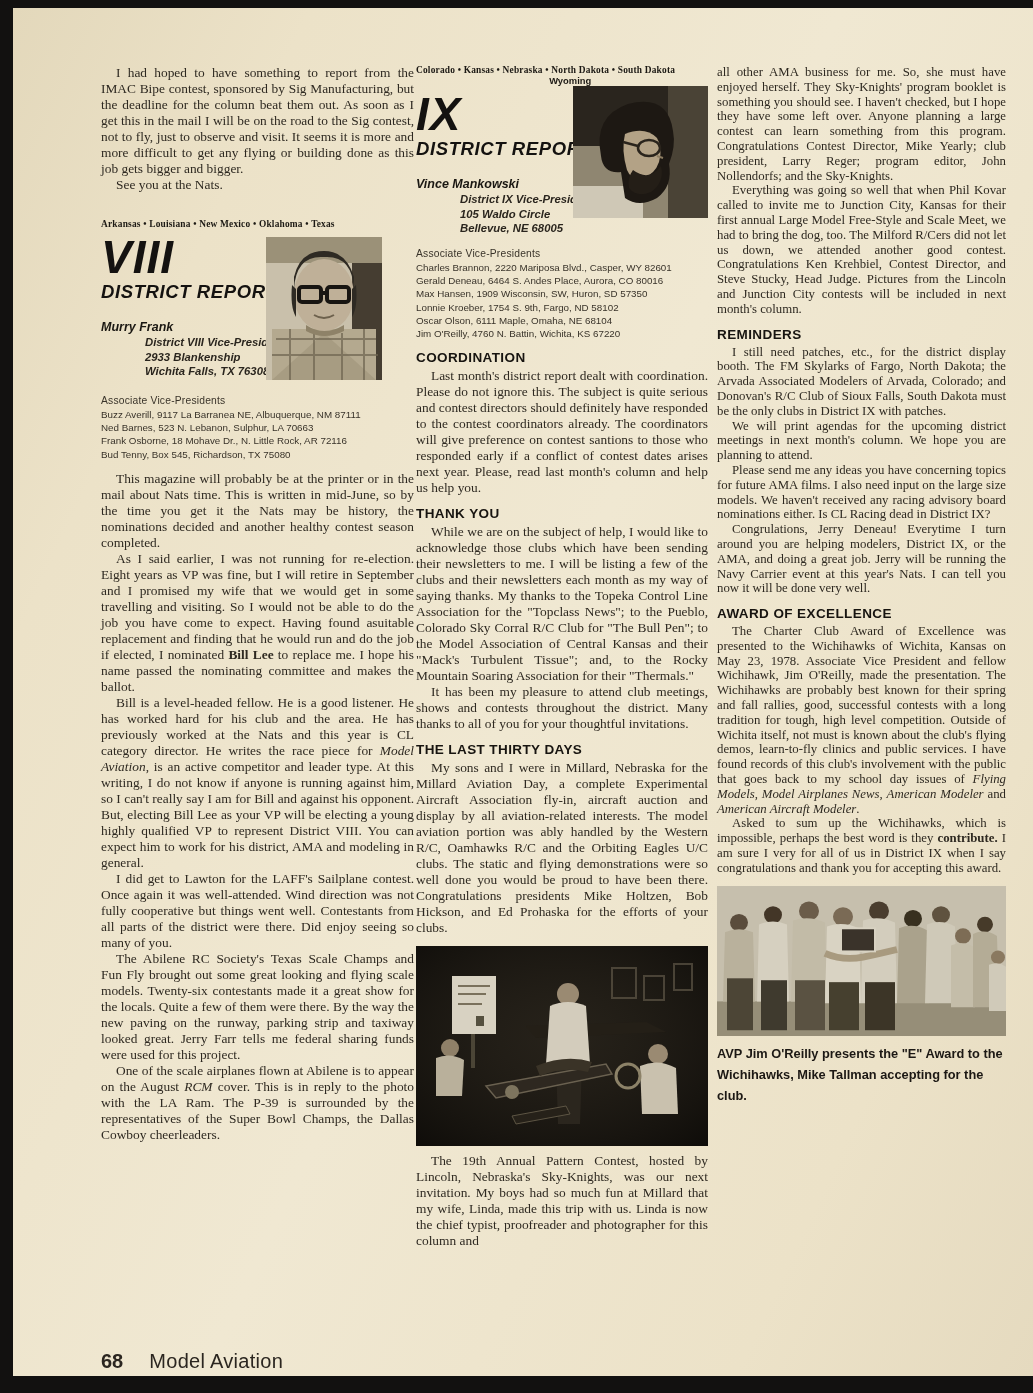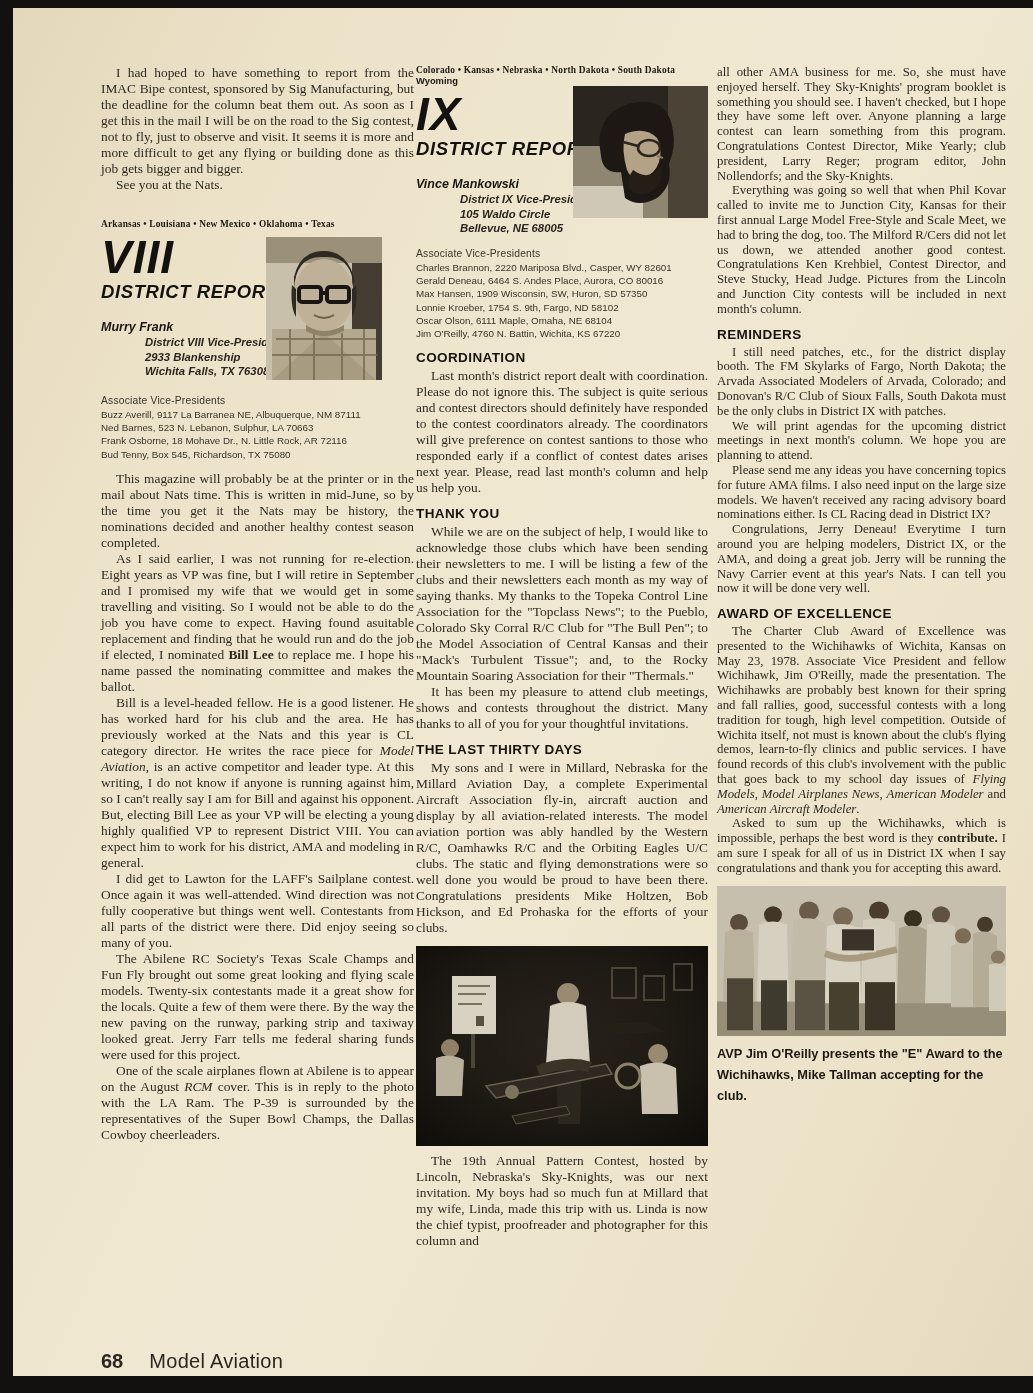--- a/index.html
+++ b/index.html
@@ -28,21 +28,21 @@
     margin:10px 0 3px 0;
   }
   
   .district-block{margin-top:26px;margin-bottom:10px;}
   .states{
     font-family:Liberation Serif, serif;font-weight:bold;
     font-size:9.4px;letter-spacing:.2px;color:#1c1914;white-space:nowrap;
   }
   .states2{
     font-family:"Liberation Sans", sans-serif;font-weight:bold;
-    font-size:9.4px;color:#1c1914;width:60%;text-align:left;
+    font-size:9.4px;color:#1c1914;width:60%;text-align:right;
   }
   .head-row{position:relative;margin-top:6px;font-style:italic;}
   .numeral{
     font-family:"Liberation Sans", sans-serif;font-weight:bold;
     font-size:46px;line-height:44px;letter-spacing:1px;color:#141210;
   }
   .report-title{
     font-family:"Liberation Sans", sans-serif;font-weight:bold;
     font-size:18.5px;letter-spacing:.6px;color:#141210;margin-top:2px;
   }
@@ -255,21 +255,21 @@
     <p class="body">Everything was going so well that when Phil Kovar called to invite me to Junction City, Kansas for their first annual Large Model Free-Style and Scale Meet, we had to bring the dog, too. The Milford R/Cers did not let us down, we attended another good contest. Congratulations Ken Krehbiel, Contest Director, and Steve Stucky, Head Judge. Pictures from the Lincoln and Junction City contests will be included in next month's column.</p>
 
     <div class="sh">REMINDERS</div>
     <p class="body">I still need patches, etc., for the district display booth. The FM Skylarks of Fargo, North Dakota; the Arvada Associated Modelers of Arvada, Colorado; and Donovan's R/C Club of Sioux Falls, South Dakota must be the only clubs in District IX with patches.</p>
     <p class="body">We will print agendas for the upcoming district meetings in next month's column. We hope you are planning to attend.</p>
     <p class="body">Please send me any ideas you have concerning topics for future AMA films. I also need input on the large size models. We haven't received any racing advisory board nominations either. Is CL Racing dead in District IX?</p>
     <p class="body">Congrulations, Jerry Deneau! Everytime I turn around you are helping modelers, District IX, or the AMA, and doing a great job. Jerry will be running the Navy Carrier event at this year's Nats. I can tell you now it will be done very well.</p>
 
     <div class="sh">AWARD OF EXCELLENCE</div>
     <p class="body"><span>The Charter Club Award of Excellence was presented to the Wichihawks of Wichita, Kansas on May 23, 1978. Associate Vice President and fellow Wichihawk, Jim O'Reilly, made the presentation. The Wichihawks are probably best known for their spring and fall rallies, good, successful contests with a long tradition for tough, high level competition. Outside of Wichita itself, not must is known about the club's flying demos, learn-to-fly clinics and public services. I have found records of this club's involvement with the public that goes back to my school day issues of </span><span style="font-style: italic;">Flying Models</span><span>, </span><span style="font-style: italic;">Model Airplanes News</span><span>, </span><span style="font-style: italic;">American Modeler</span><span> and </span><span style="font-style: italic;">American Aircraft Modeler</span><span>.</span></p>
-    <p class="body"><span>Asked to sum up the Wichihawks, which is impossible, perhaps the best word is they </span><span style="font-weight: bold;">contribute.</span><span> I am sure I speak for all of us in District IX when I say congratulations and thank you for accepting this award.</span></p>
+    <p class="body"><span>Asked to sum up the Wichihawks, which is impossible, perhaps the best word is they </span><span style="font-weight: bold;">contribute.</span><span> I am sure I very for all of us in District IX when I say congratulations and thank you for accepting this award.</span></p>
 
     <div class="photo-wrap">
       <svg class="photo" viewBox="0 0 289 156" preserveAspectRatio="none" style="height:150px;">
         <rect width="289" height="156" fill="#c6bfad"></rect>
         <rect y="120" width="289" height="36" fill="#968e78"></rect>
 
         <g>
           <circle cx="22" cy="38" r="9" fill="#5a4c3c"></circle>
             <path d="M8 48 Q22 42 36 48 L38 120 L6 120 Z" fill="#b9b19c"></path>
             <rect x="10" y="96" width="26" height="54" fill="#4c4536"></rect>

